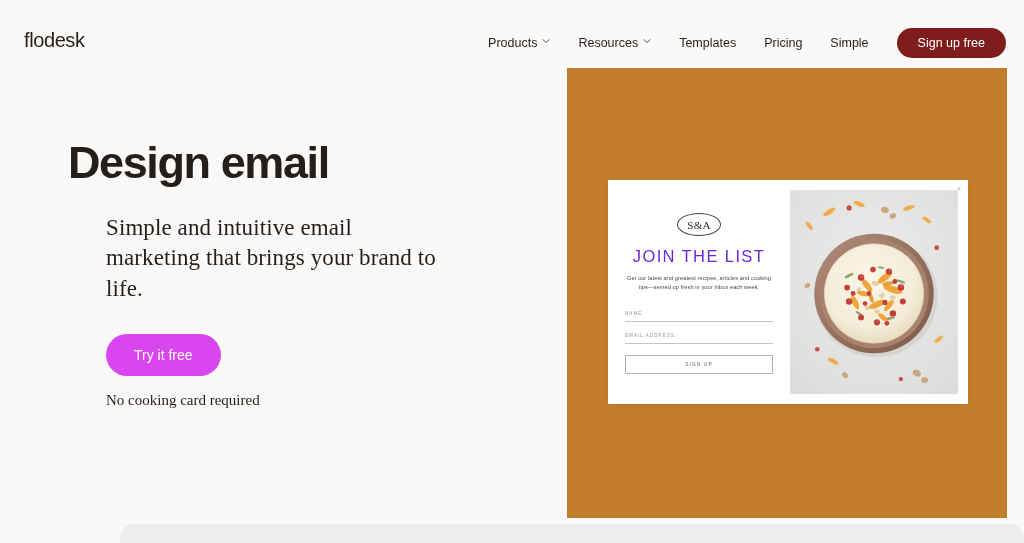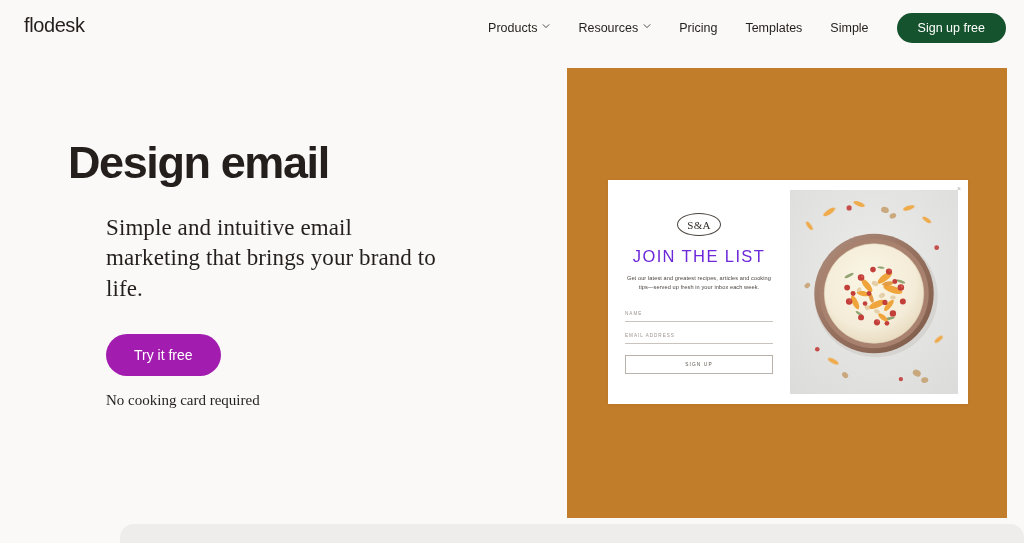--- a/index.html
+++ b/index.html
@@ -6,41 +6,41 @@
   html,body { width:1024px; height:543px; overflow:hidden; }
   body {
     background:#faf9f7;
     font-family:"Liberation Sans", sans-serif;
     color:#241f1c;
     position:relative;
   }
 
   
   .header {
-    position:absolute; top:0; left:0; width:1024px; height:56px;
+    position:absolute; top:15px; left:0; width:1024px; height:56px;
     display:flex; align-items:center; z-index:40;
   }
   .logo {
     position:absolute; left:24px; top:14px;
     font-size:20px; letter-spacing:-0.4px; font-weight:400; color:#241f1c;
   }
   .nav {
     position:absolute; right:18px; top:11px;
     display:flex; align-items:center; gap:0;
   }
   .nav-item {
     display:flex; align-items:center; gap:5px;
     font-size:12.5px; color:#241f1c; padding:0 14px; height:34px;
     line-height:34px; white-space:nowrap; cursor:pointer;
   }
   .chev { display:inline-block; width:8px; height:8px; position:relative; top:-2px; }
   .chev svg { display:block; }
   .signup {
     margin-left:14px;
-    background:#14532d; color:#ffffff;
+    background:#7f1d1d; color:#ffffff;
     font-size:12.5px; border-radius:999px;
     padding:0 21px; height:30px; line-height:30px;
     white-space:nowrap; cursor:pointer; border:none;
     font-family:"Liberation Sans", sans-serif;
     text-align:center;
   }
 
   
   .hero-copy { position:absolute; left:68px; top:140px; width:470px; }
   .headline {
@@ -50,21 +50,21 @@
   .subhead {
     margin-top:26px;
     font-family:"Liberation Serif", serif;
     font-size:23px; line-height:1.32; color:#241f1c;
     letter-spacing:0.1px; width:370px;
   }
   .sub-indent { padding-left:38px; }
   .cta-wrap { margin-top:30px; padding-left:38px; }
   .cta {
     display:inline-block;
-    background:#a21caf; color:#fff;
+    background:#d946ef; color:#fff;
     font-size:14px; border-radius:999px;
     padding:0 28px; height:42px; line-height:42px;
     border:none; cursor:pointer;
     font-family:"Liberation Sans", sans-serif;
   }
   .nocard {
     margin-top:16px; padding-left:38px;
     font-family:"Liberation Serif", serif;
     font-size:15px; color:#241f1c;
   }
@@ -160,25 +160,25 @@
     <div class="nav-item">
       <span>Resources</span>
       <span class="chev">
         <svg width="8" height="8" viewBox="0 0 10 10">
             <path d="M1 3 L5 7 L9 3" stroke="#241f1c" stroke-width="1" fill="none"></path>
           </svg>
       </span>
     </div>
 
     <div class="nav-item">
+      <span>Templates</span>
+    </div>
+
+    <div class="nav-item">
       <span>Pricing</span>
-    </div>
-
-    <div class="nav-item">
-      <span>Templates</span>
     </div>
 
     <div class="nav-item">
       <span>Simple</span>
     </div>
 
     <button class="signup">Sign up free</button>
   </div>
 </div>
 

